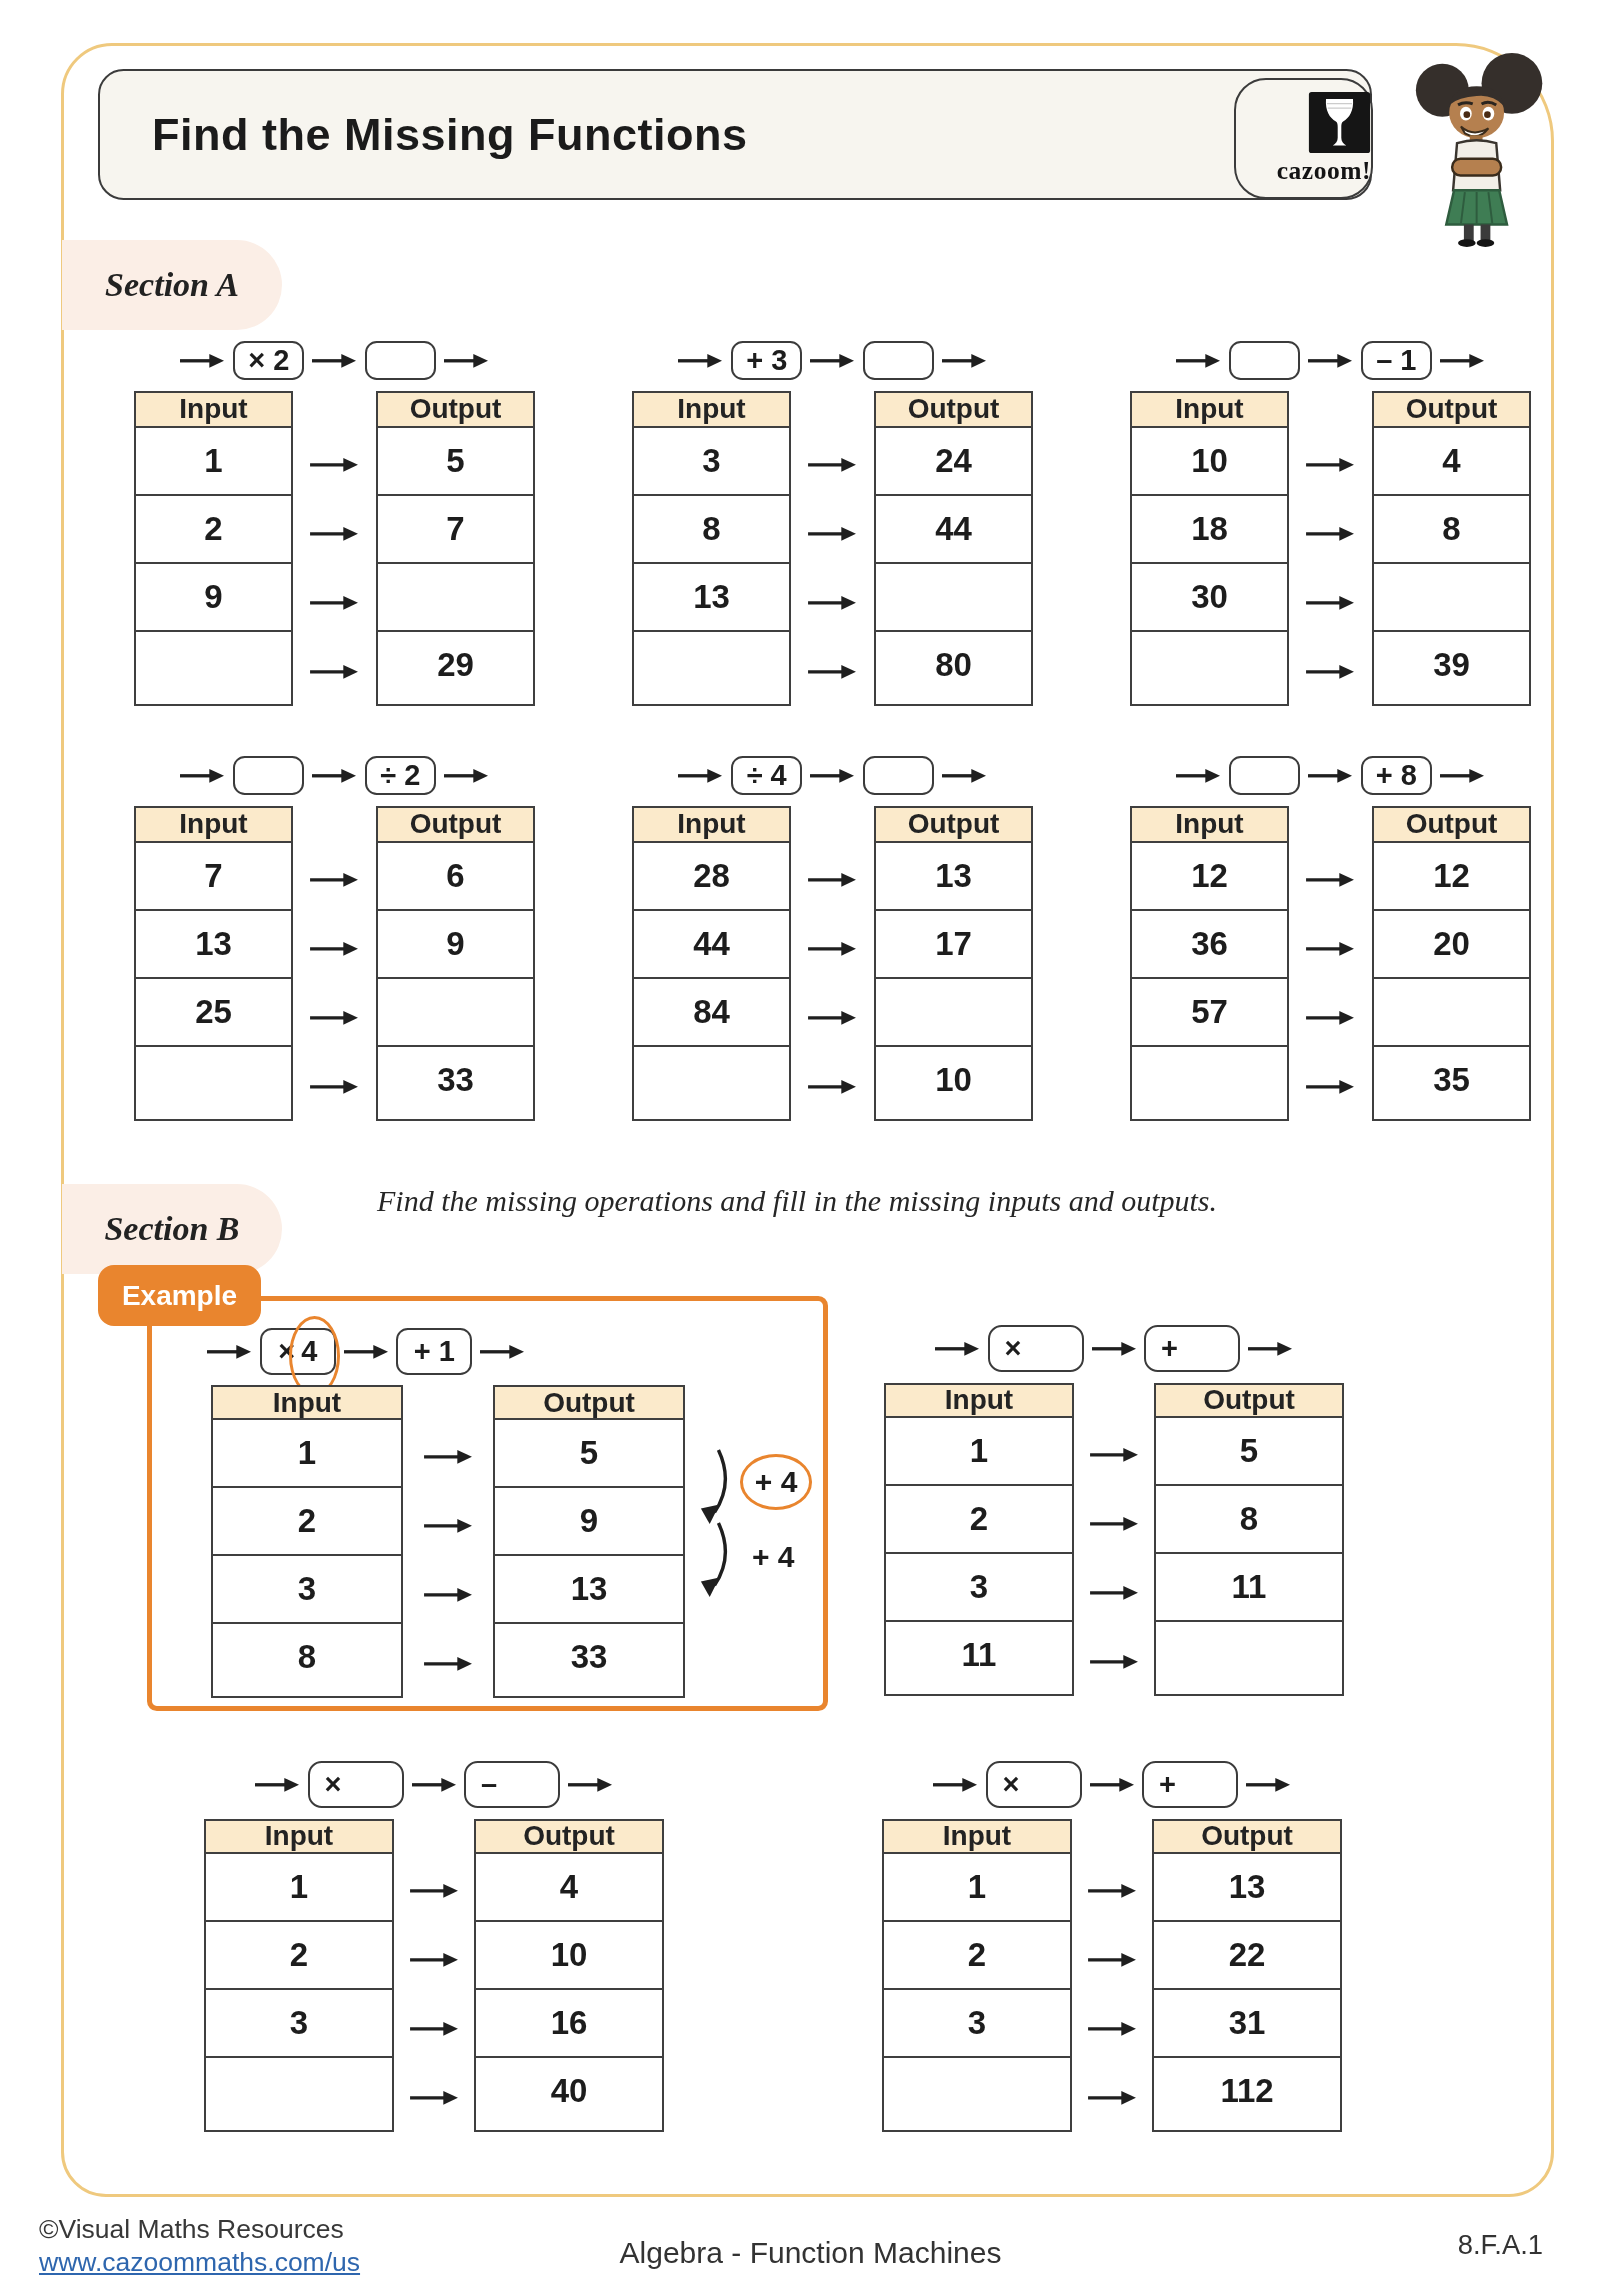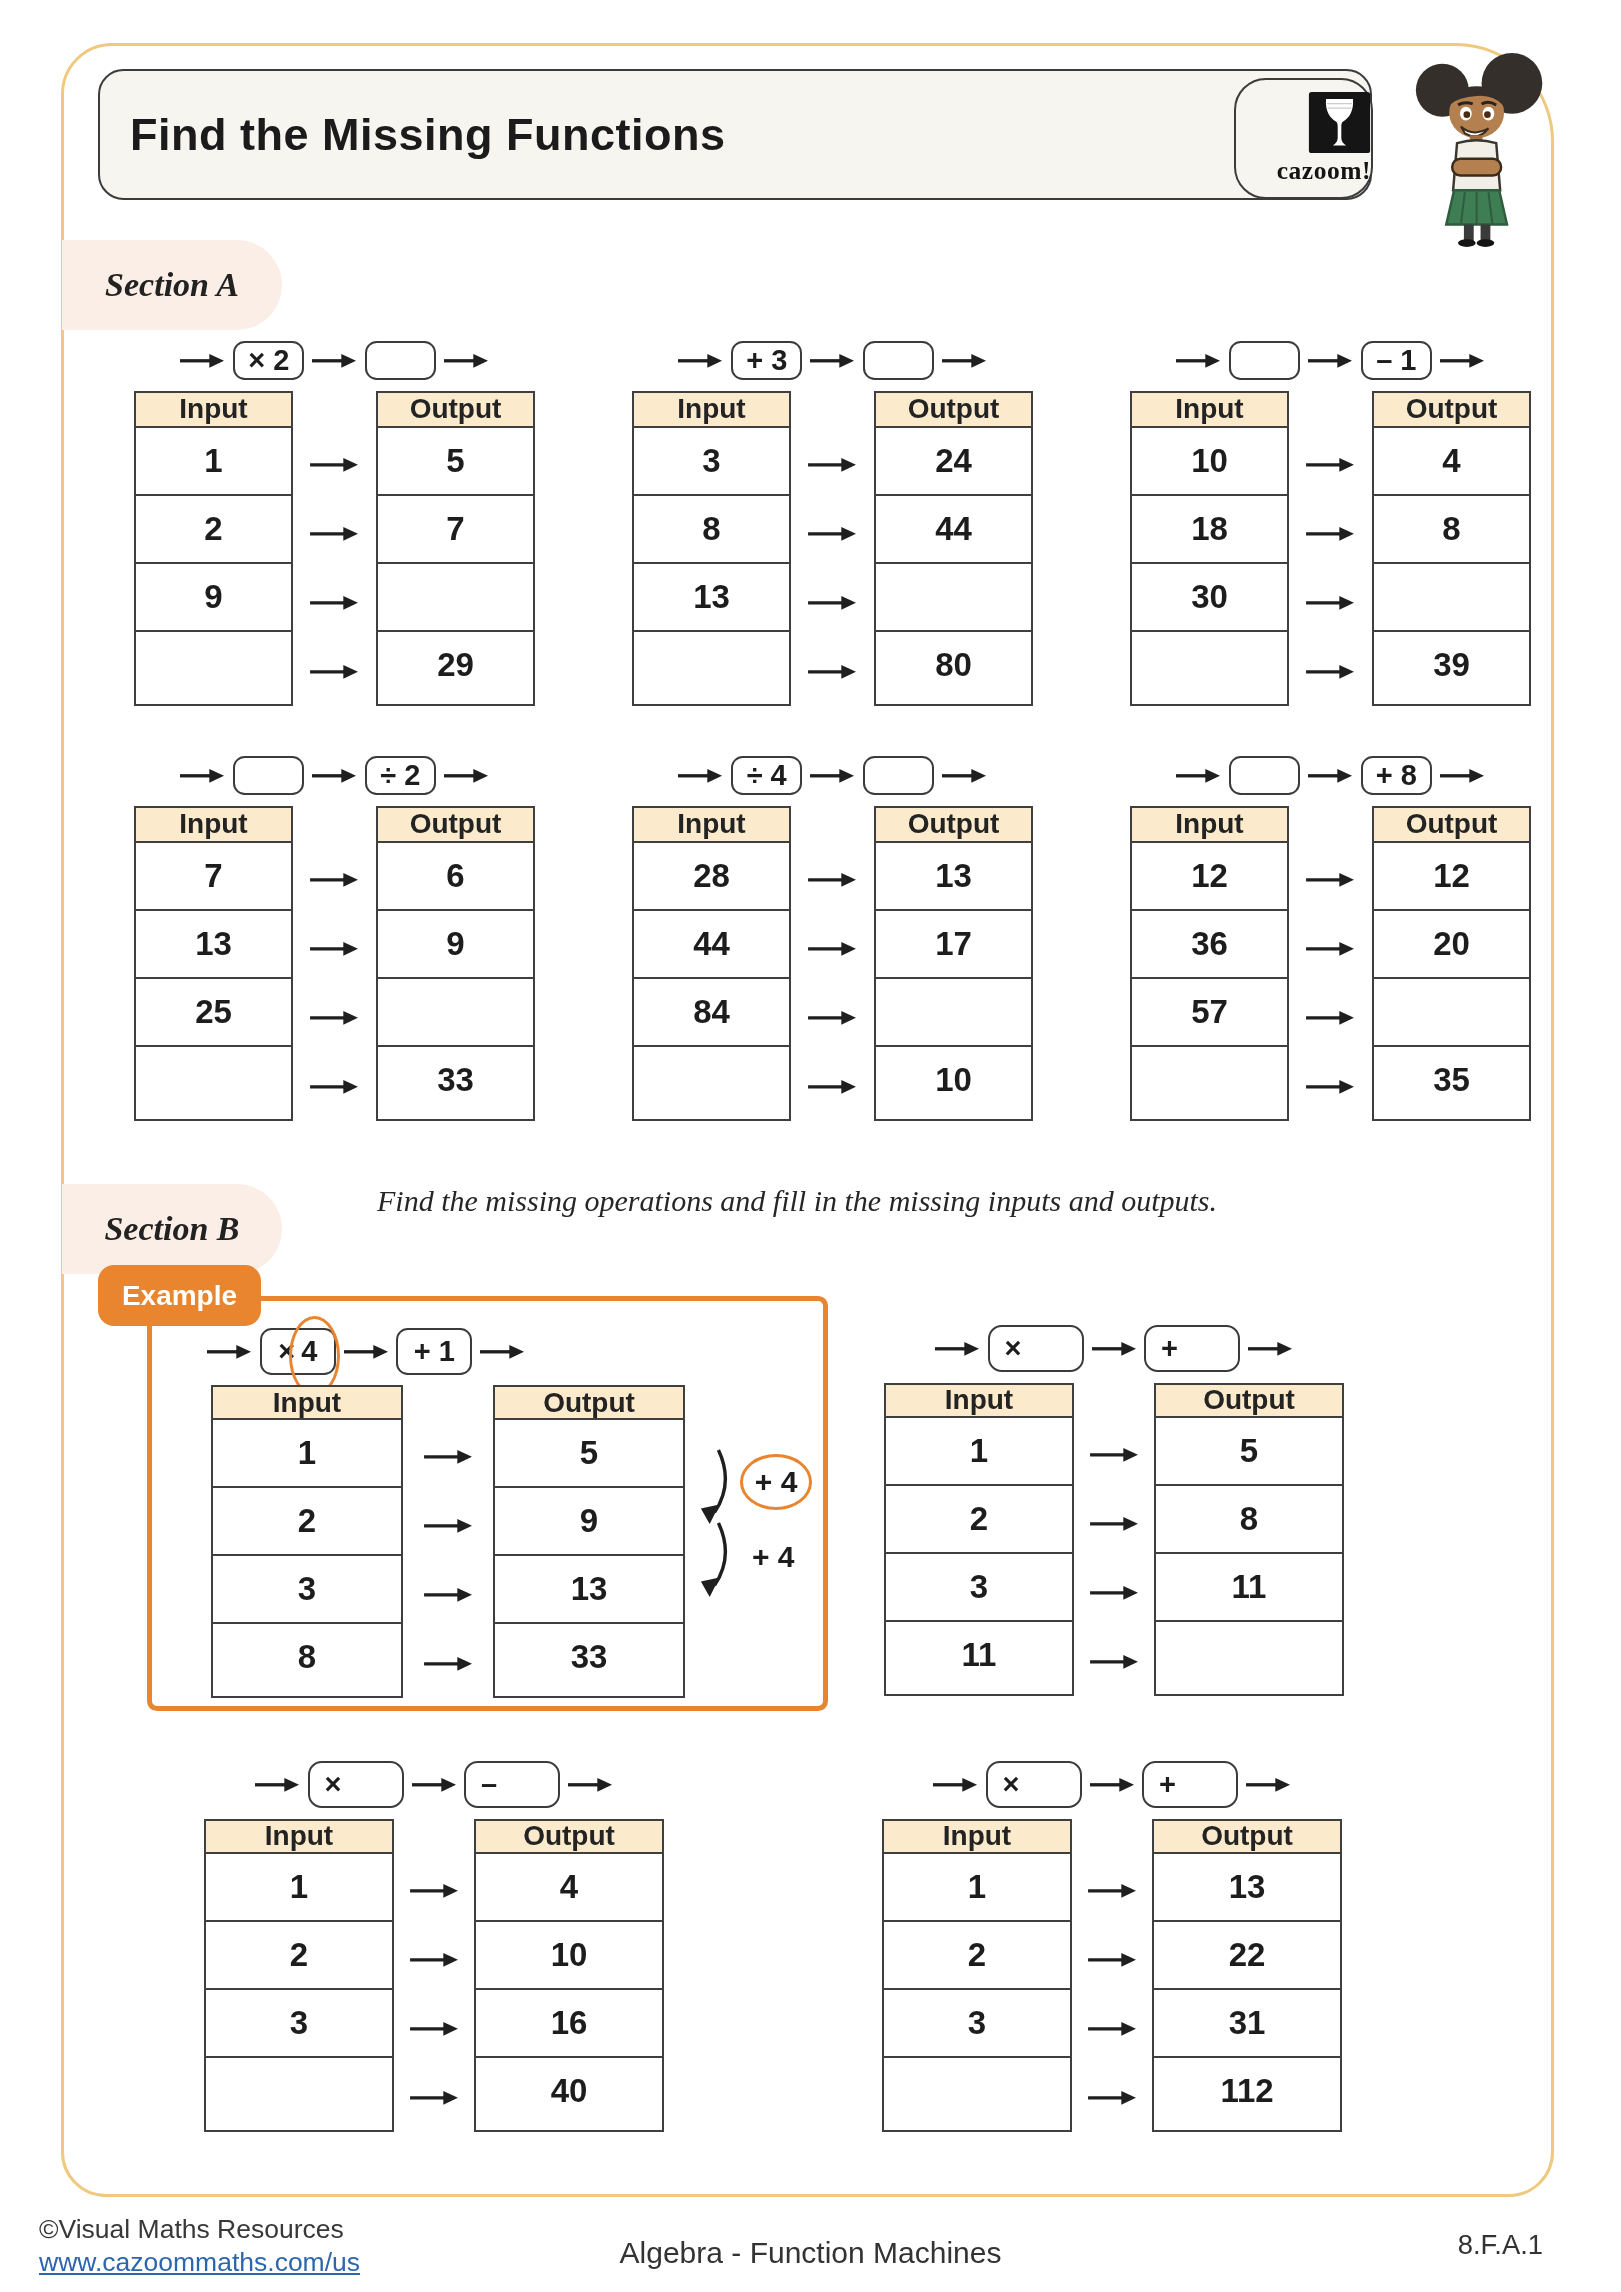--- a/index.html
+++ b/index.html
@@ -9,21 +9,21 @@
   }
   
   .frame{
     position:absolute;left:61px;top:43px;width:1493px;height:2154px;
     border:3.9px solid #EFC97E;border-radius:51px 98px 45px 45px;box-sizing:border-box;
   }
   
   .title-box{
     position:absolute;left:98px;top:69px;width:1274px;height:131px;box-sizing:border-box;
     background:#F7F5EF;border:2.9px solid #3B3B3B;border-radius:25.5px;
-    display:flex;align-items:center;padding-left:30px;
+    display:flex;align-items:center;padding-left:52px;
   }
   .title{font-size:45px;font-weight:bold;color:#1B1B1B;letter-spacing:0.5px;}
   .logo-box{
     position:absolute;right:-2.9px;top:6.9px;width:139px;height:121px;box-sizing:border-box;
     background:#F7F5EF;border:2.9px solid #3B3B3B;border-radius:32px;
     display:flex;flex-direction:column;align-items:flex-end;justify-content:center;gap:2px;
   }
   .logo-text{font-family:"Liberation Serif",serif;font-weight:bold;font-size:25.5px;color:#141414;letter-spacing:0.5px;}
   .character{position:absolute;left:1409px;top:51px;}
   

